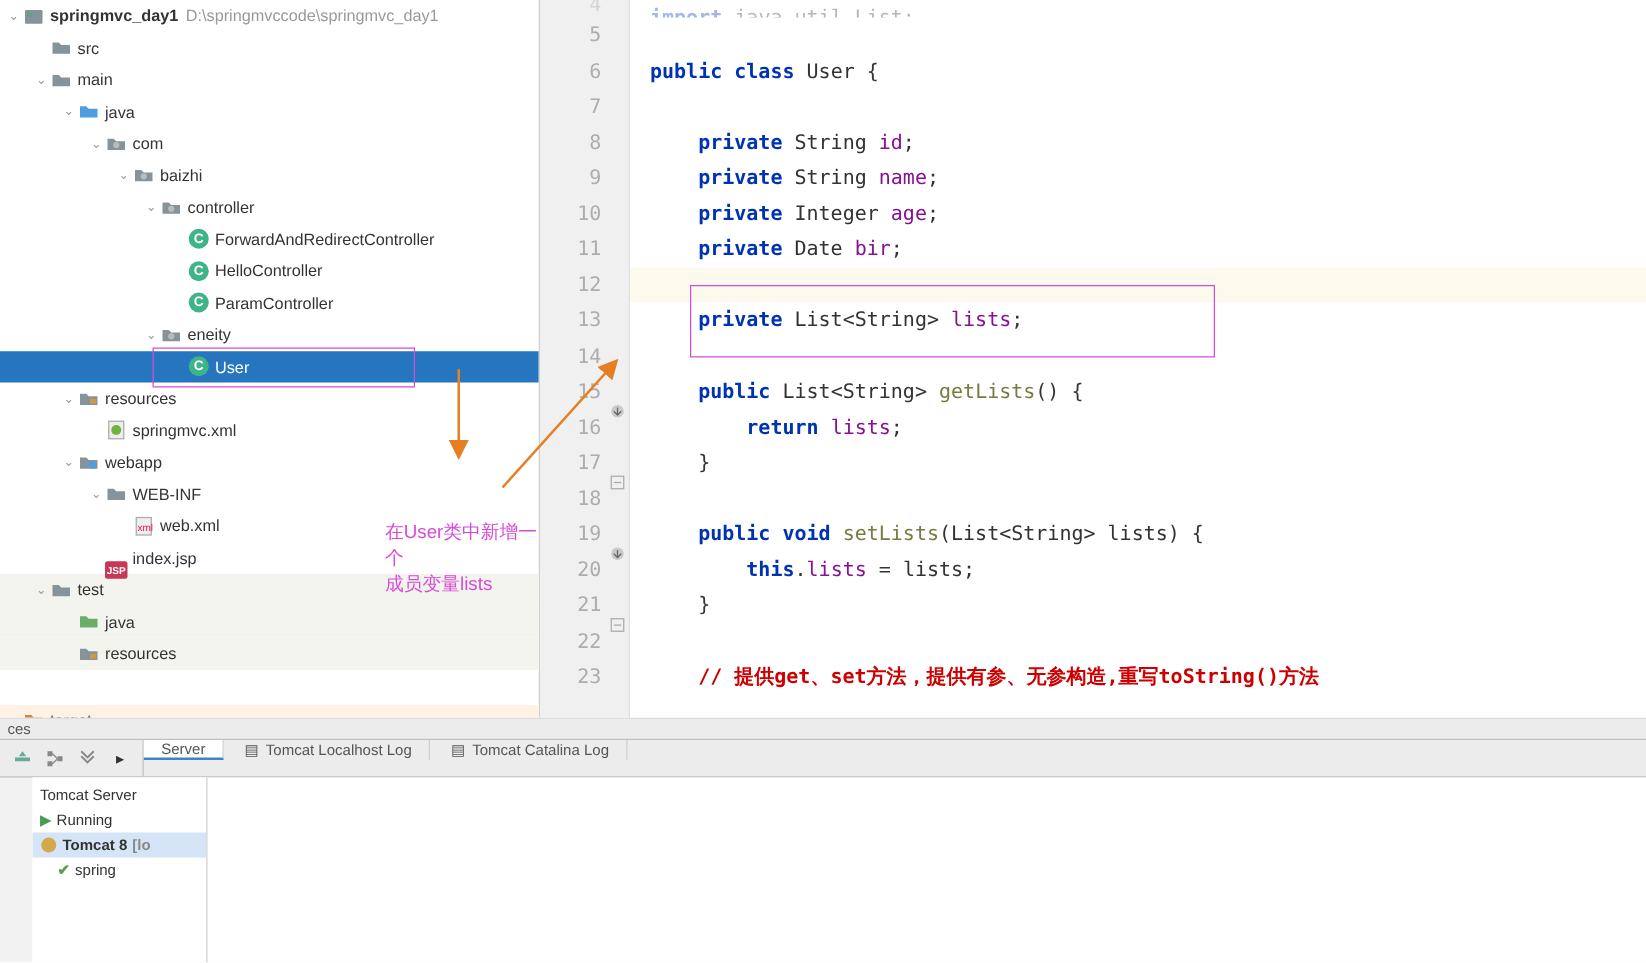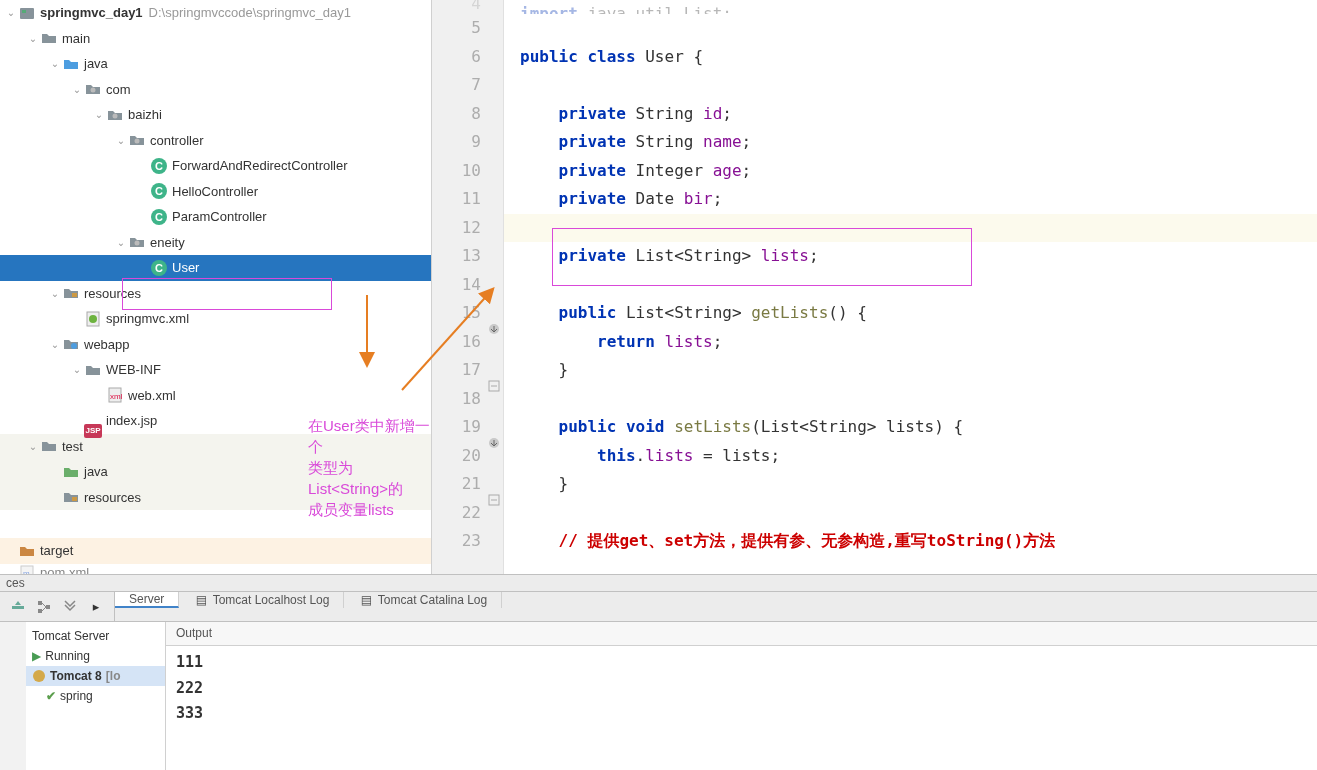--- a/index.html
+++ b/index.html
@@ -205,20 +205,30 @@
             <svg width="16" height="16">
               <rect x="1" y="3" width="14" height="11" rx="1" fill="#87939A"></rect>
               <rect x="3" y="5" width="4" height="3" fill="#5a7"></rect>
             </svg>
           </span>
           <span style="font-weight: bold;">springmvc_day1</span>
           <span class="proj-path">D:\springmvccode\springmvc_day1</span>
         </div>
         <div class="tree-row">
           <span class="indent" style="width: 22px;"></span>
+          <span class="chev"></span>
+          <span class="icon">
+            <svg width="16" height="16">
+              <path d="M1 4h5l2 2h7v7H1z" fill="#87939A"></path>
+            </svg>
+          </span>
+          <span>src</span>
+        </div>
+        <div class="tree-row">
+          <span class="indent" style="width: 22px;"></span>
           <span class="chev">⌄</span>
           <span class="icon">
             <svg width="16" height="16">
               <path d="M1 4h5l2 2h7v7H1z" fill="#87939A"></path>
             </svg>
           </span>
           <span>main</span>
         </div>
         <div class="tree-row">
           <span class="indent" style="width: 44px;"></span>
@@ -428,21 +438,20 @@
       <defs>
           <marker id="ah1" markerWidth="8" markerHeight="8" refX="4" refY="4" orient="auto">
             <path d="M0,0 L8,4 L0,8 Z" fill="#e67e22"></path>
           </marker>
         </defs>
       <line x1="12" y1="0" x2="12" y2="65" stroke="#e67e22" stroke-width="2" marker-end="url(#ah1)"></line>
     </svg>
 
     <div class="annotation" style="left:308px; top:415px;">
       <div>在User类中新增一个</div>
-      <div>类型为List&lt;String&gt;的</div>
       <div>成员变量lists</div>
     </div>
   </div>
 
   <div class="editor">
     <div class="gutter" id="gutter">
         <div class="ln" style="opacity: 0.4; height: 14px; line-height: 8px;">4</div>
         <div class="ln">5</div>
         <div class="ln">6</div>
         <div class="ln">7</div>
@@ -578,22 +587,14 @@
             <circle cx="7" cy="7" r="6" fill="#d4a94a"></circle>
           </svg>
         <b>Tomcat 8</b>
           <span style="color:#888">[lo</span>
       </div>
       <div class="bp-left-row" style="padding-left:20px">
         <span class="green-check">✔</span>
         <span>spring</span>
       </div>
     </div>
-    <div class="bp-out">
-      <div class="bp-out-head"><span>Output</span></div>
-      <div class="bp-out-body" id="outbody">
-          <div>111</div>
-          <div>222</div>
-          <div>333</div>
-        </div>
-    </div>
   </div>
 </div>
 
 </body></html>

